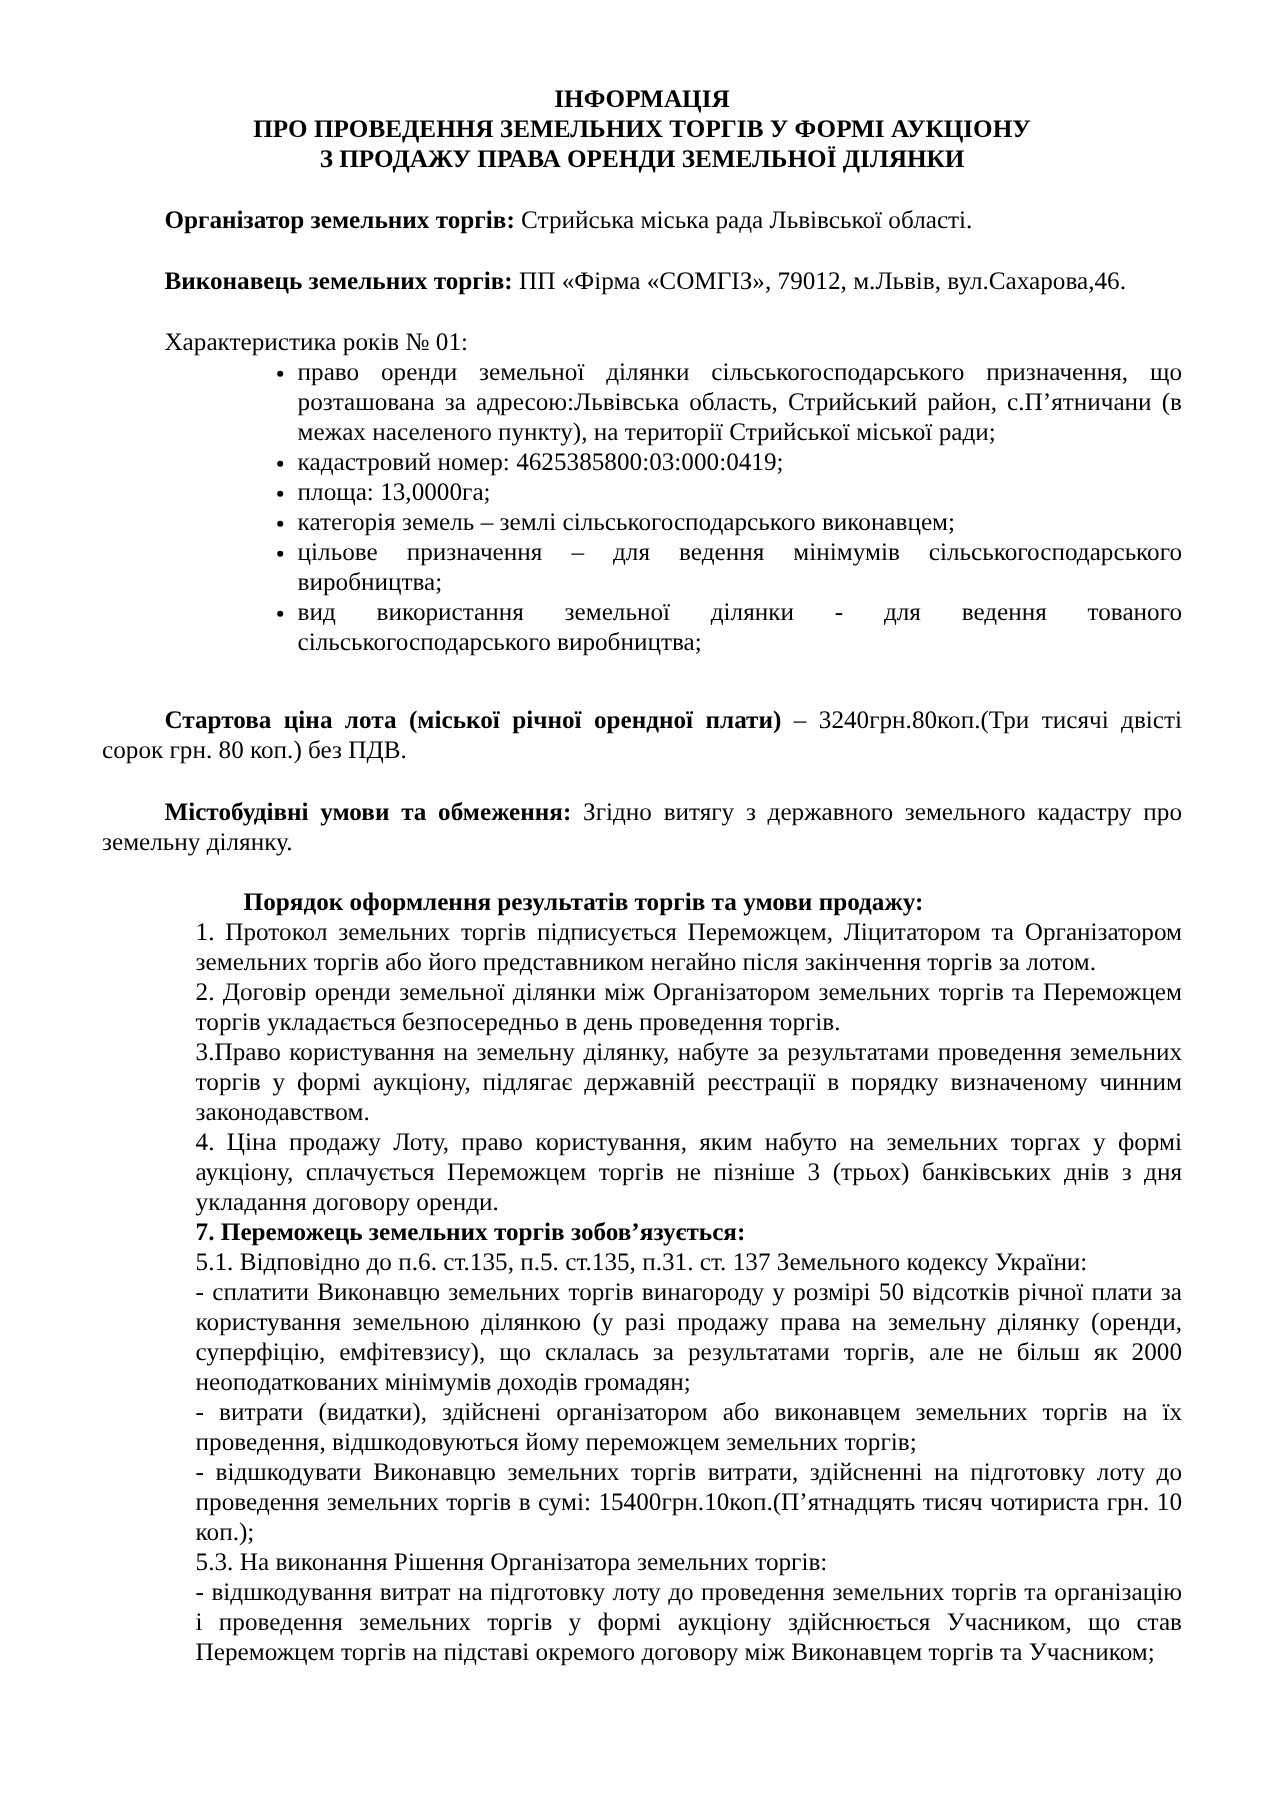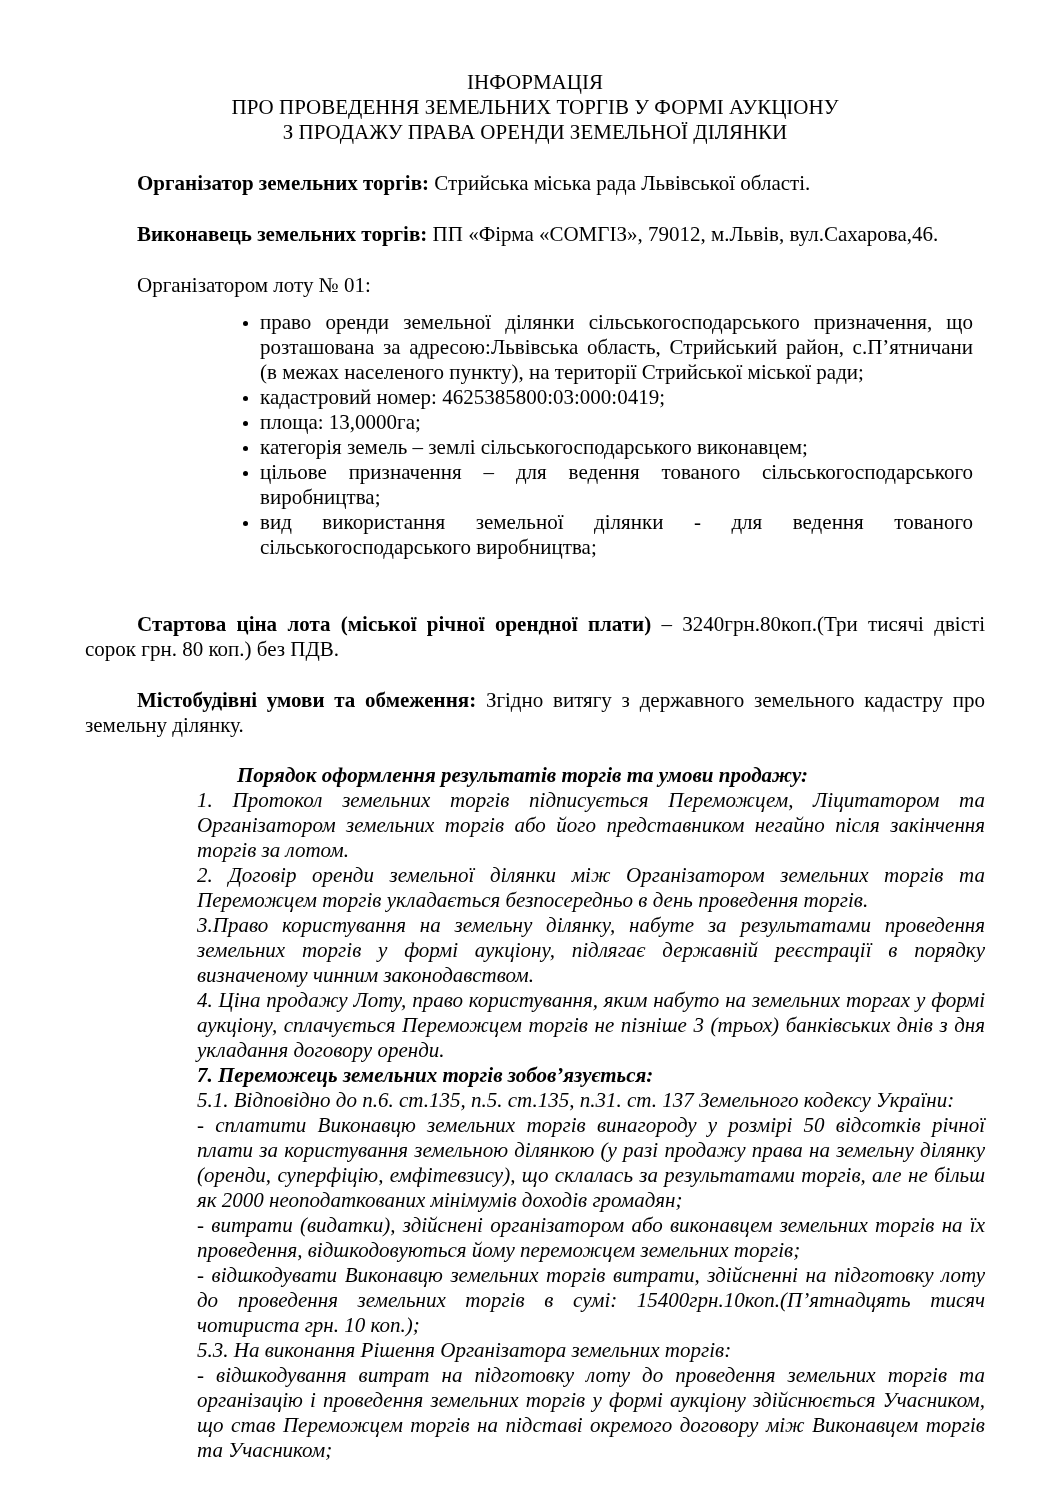--- a/index.html
+++ b/index.html
@@ -11,39 +11,39 @@
     font-family: "Liberation Serif", "DejaVu Serif", serif;
     font-size: 21px;
     line-height: 25px;
     overflow: hidden;
   }
   .page {
     padding: 70px 73px 30px 85px;
   }
   .doc-title {
     text-align: center;
-    font-weight: normal;
+    font-weight: bold;
     margin-bottom: 22px;
   }
   .title-line { white-space: nowrap; }
   p { margin: 0; }
   .para { text-align: justify; }
   .indent { text-indent: 52px; margin-top: 26px; }
   .lot-list {
-    margin: 12px;
+    margin: 0;
     padding-left: 163px;
     list-style-type: disc;
   }
   .lot-list li {
     text-align: justify;
   }
   .lot-list li::marker { font-size: 0.8em; }
   .gap { height: 25px; }
   .gap-sm { height: 14px; }
-  .results { margin-left: 112px; font-style: italic; }
+  .results { margin-left: 78px; }
   .heading {
     font-weight: bold;
     text-indent: 40px;
     text-align: justify;
   }
   .bold { font-weight: bold; }
   b { font-weight: bold; }
 </style>
 </head>
 <body>
@@ -58,34 +58,34 @@
 
       <div class="title-line">З ПРОДАЖУ ПРАВА ОРЕНДИ ЗЕМЕЛЬНОЇ ДІЛЯНКИ</div>
     </div>
 
   <div>
 
       <p class="para indent"><b>Організатор земельних торгів:</b><span> Стрийська міська рада Львівської області.</span></p>
 
       <p class="para indent"><b>Виконавець земельних торгів:</b><span> ПП «Фірма «СОМГІЗ», 79012, м.Львів, вул.Сахарова,46.</span></p>
 
-      <p class="para indent"><b></b><span>Організатором лоту № 01:</span></p>
+      <p class="para indent"><b></b><span>Характеристика років № 01:</span></p>
     </div>
 
   <ul class="lot-list">
 
       <li class="lot-item">право оренди земельної ділянки сільськогосподарського призначення, що розташована за адресою:Львівська область, Стрийський район, с.П’ятничани (в межах населеного пункту), на території Стрийської міської ради;</li>
 
       <li class="lot-item">кадастровий номер: 4625385800:03:000:0419;</li>
 
       <li class="lot-item">площа: 13,0000га;</li>
 
       <li class="lot-item">категорія земель – землі сільськогосподарського виконавцем;</li>
 
-      <li class="lot-item">цільове призначення – для ведення тованого сільськогосподарського виробництва;</li>
+      <li class="lot-item">цільове призначення – для ведення мінімумів сільськогосподарського виробництва;</li>
 
       <li class="lot-item">вид використання земельної ділянки - для ведення тованого сільськогосподарського виробництва;</li>
     </ul>
 
   <div class="gap-sm"></div>
 
   <div>
 
       <p class="para indent"><b>Стартова ціна лота (міської річної орендної плати)</b><span> – 3240грн.80коп.(Три тисячі двісті сорок грн. 80 коп.) без ПДВ.</span></p>
 

